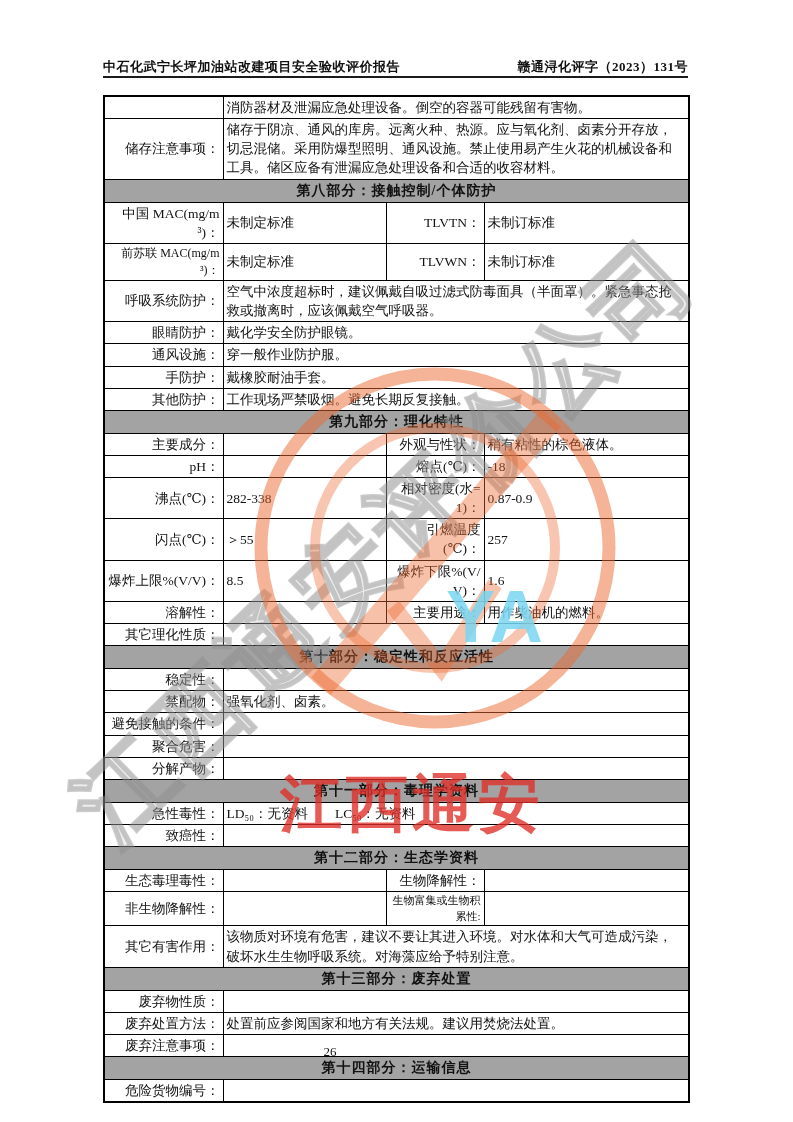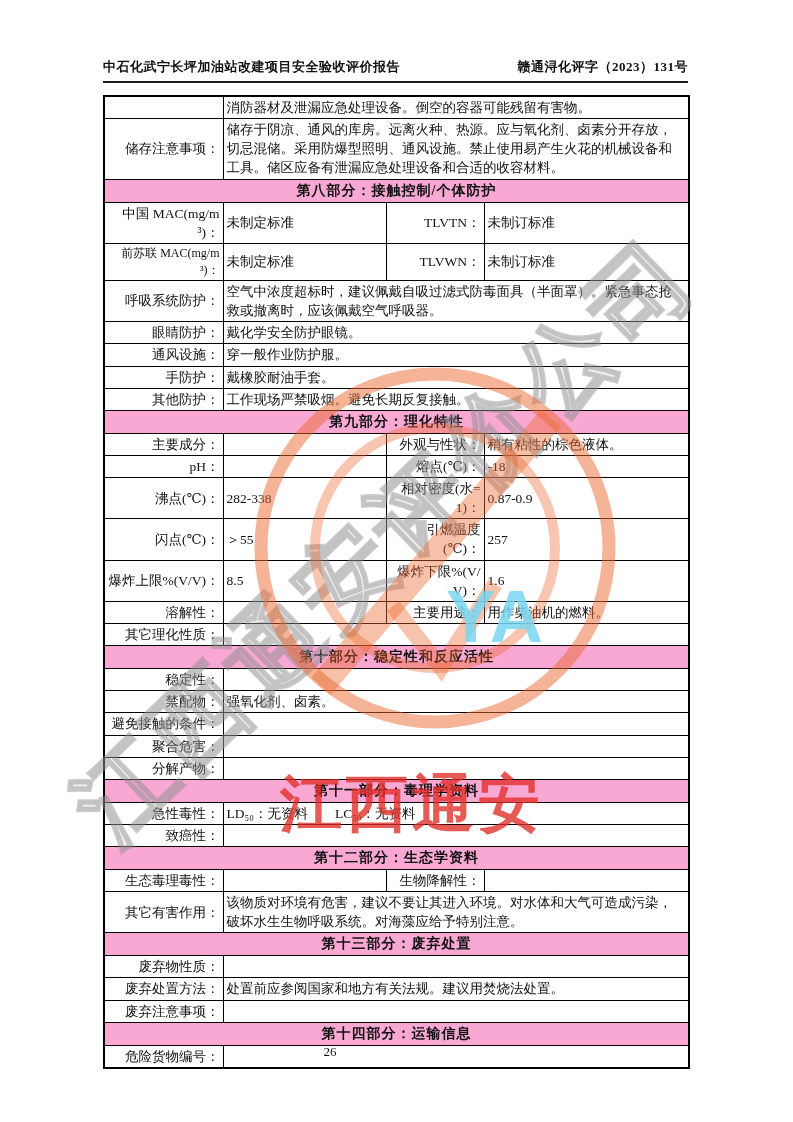--- a/index.html
+++ b/index.html
@@ -6,37 +6,37 @@
   html,body { margin:0; padding:0; }
   body {
     width:793px; height:1122px; position:relative; overflow:hidden;
     background:#ffffff; color:#111;
     font-family:"Liberation Serif","DejaVu Serif",serif;
   }
   .page-header {
     position:absolute; left:103px; top:58px; width:585px;
     display:flex; justify-content:space-between; align-items:flex-end;
     font-size:13px; font-weight:bold; letter-spacing:0.5px;
-    border-bottom:2px solid #1b1b1b; padding-bottom:5px;
+    border-bottom:2px solid #1b1b1b; 
     z-index:1;
   }
   table.msds {
     position:absolute; left:103px; top:95px; width:585px;
     border-collapse:collapse; table-layout:fixed;
     font-size:13.5px; z-index:1; border:2px solid #000;
   }
   table.msds td {
     border:1px solid #000; padding:1px 3px; height:20px;
     line-height:1.42; vertical-align:middle; overflow:hidden;
     word-break:break-all;
   }
   td.lbl { text-align:right; padding-right:2px; }
   td.val { text-align:left; }
   td.sec {
-    background:#f9a8d4; text-align:center; font-weight:bold;
+    background:#a3a3a3; text-align:center; font-weight:bold;
     font-size:14px; height:19px; letter-spacing:1px;
   }
   td.small1 { font-size:12px; }
   td.small2 { font-size:11px; }
   td.left2 { text-align:right; }
   .page-number {
     position:absolute; left:0; top:1044px; width:660px;
     text-align:center; font-size:13px; z-index:1;
   }
   
@@ -204,20 +204,26 @@
       <tr>
         <td class="sec" colspan="4">第十二部分：生态学资料</td>
       </tr>
       <tr>
         <td class="lbl">生态毒理毒性：</td>
         <td class="val"></td>
         <td class="lbl left2">生物降解性：</td>
         <td class="val"></td>
       </tr>
       <tr>
+        <td class="lbl">非生物降解性：</td>
+        <td class="val"></td>
+        <td class="lbl small2 left2">生物富集或生物积累性:</td>
+        <td class="val"></td>
+      </tr>
+      <tr>
         <td class="lbl">其它有害作用：</td>
         <td class="val" colspan="3">该物质对环境有危害，建议不要让其进入环境。对水体和大气可造成污染，破坏水生生物呼吸系统。对海藻应给予特别注意。</td>
       </tr>
       <tr>
         <td class="sec" colspan="4">第十三部分：废弃处置</td>
       </tr>
       <tr>
         <td class="lbl">废弃物性质：</td>
         <td class="val" colspan="3"></td>
       </tr>

